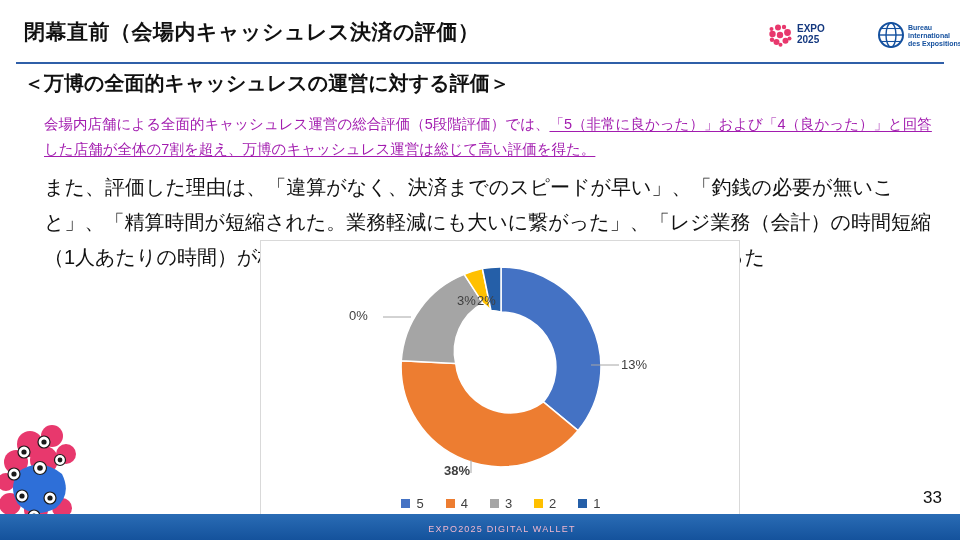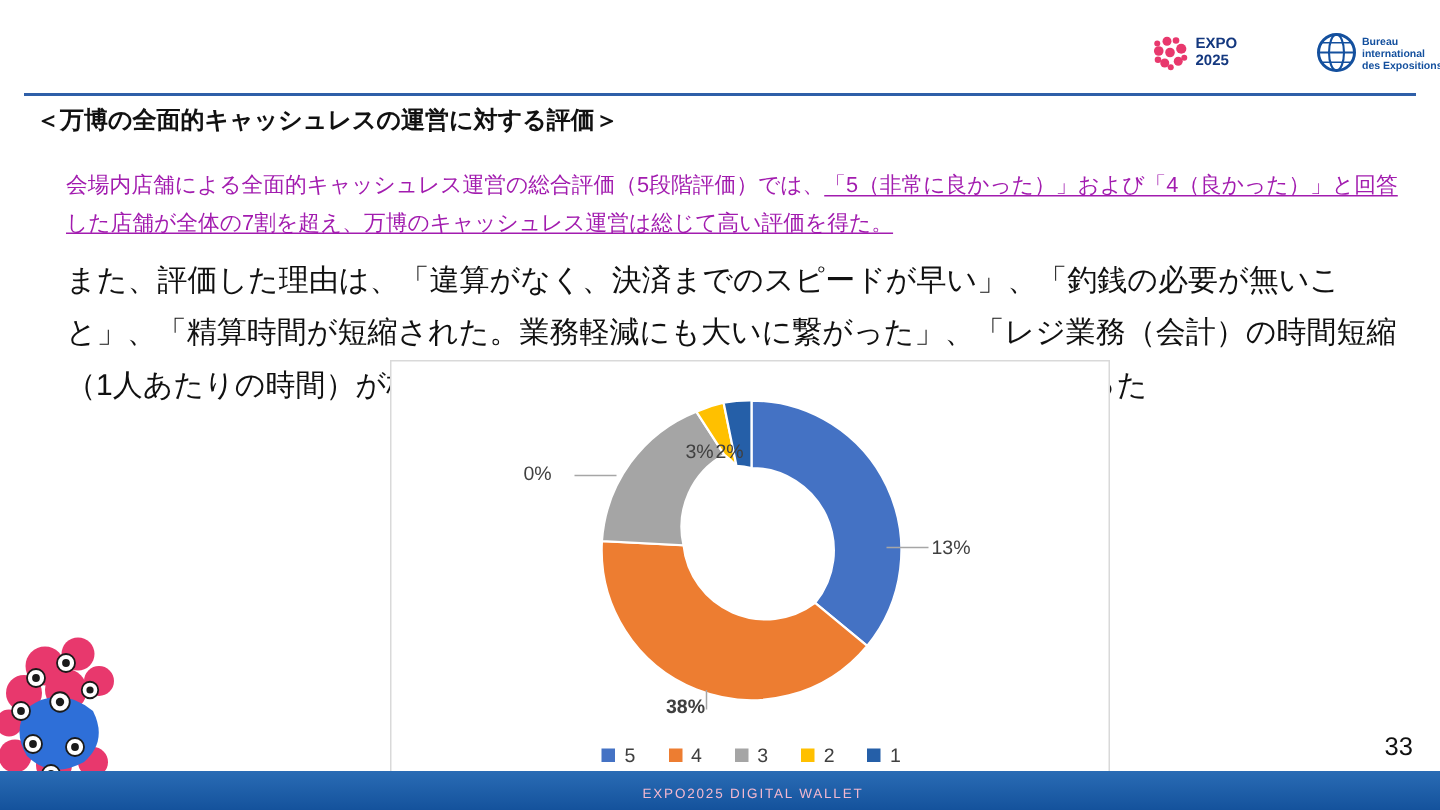--- a/index.html
+++ b/index.html
@@ -34,21 +34,21 @@
     height:42px; display:flex; align-items:center; justify-content:center;
     background:#ffffff;
   }
   #expo-logo { width:82px; position:relative; }
   #bie-logo { width:96px; display:flex; align-items:center; gap:4px; }
   .divider-v { width:1px; height:34px; background:#c9c9c9; }
 
   
   #subtitle {
     position:absolute; left:24px; top:70px;
-    font-size:16px; font-weight:bold; color:#111;text-align:right;
+    font-size:20px; font-weight:bold; color:#111;text-align:right;
   }
   #para1 {
     position:absolute; left:44px; top:112px; width:894px;
     font-size:14.5px; line-height:1.75; color:#a21caf;
     text-indent:0;
   }
   #para2 {
     position:absolute; left:44px; top:170px; width:894px;
     font-size:20px; line-height:1.75; color:#111;
   }
@@ -99,20 +99,21 @@
   #bottom-curve {
     position:absolute; left:-40px; bottom:18px; width:1040px; height:40px;
     border-radius:50% 50% 0 0 / 100% 100% 0 0;
     background:#1f5fa9; opacity:0.0;
   }
 </style>
 </head>
 <body>
 
 <div id="header">
+  <div id="page-title">閉幕直前（会場内キャッシュレス決済の評価）</div>
 
   <div id="logo-group">
     <div class="logo-box" id="expo-logo">
       <svg width="80" height="40" viewBox="0 0 80 40">
         <g transform="translate(16,20)">
           <circle cx="0" cy="0" r="3.2" fill="#e8386d"></circle>
           <circle cx="7.5" cy="-2.5" r="3.4" fill="#e8386d"></circle>
           <circle cx="5.5" cy="5.8" r="3.0" fill="#e8386d"></circle>
           <circle cx="-3.5" cy="7.0" r="3.0" fill="#e8386d"></circle>
           <circle cx="-7.5" cy="-1.0" r="3.2" fill="#e8386d"></circle>

